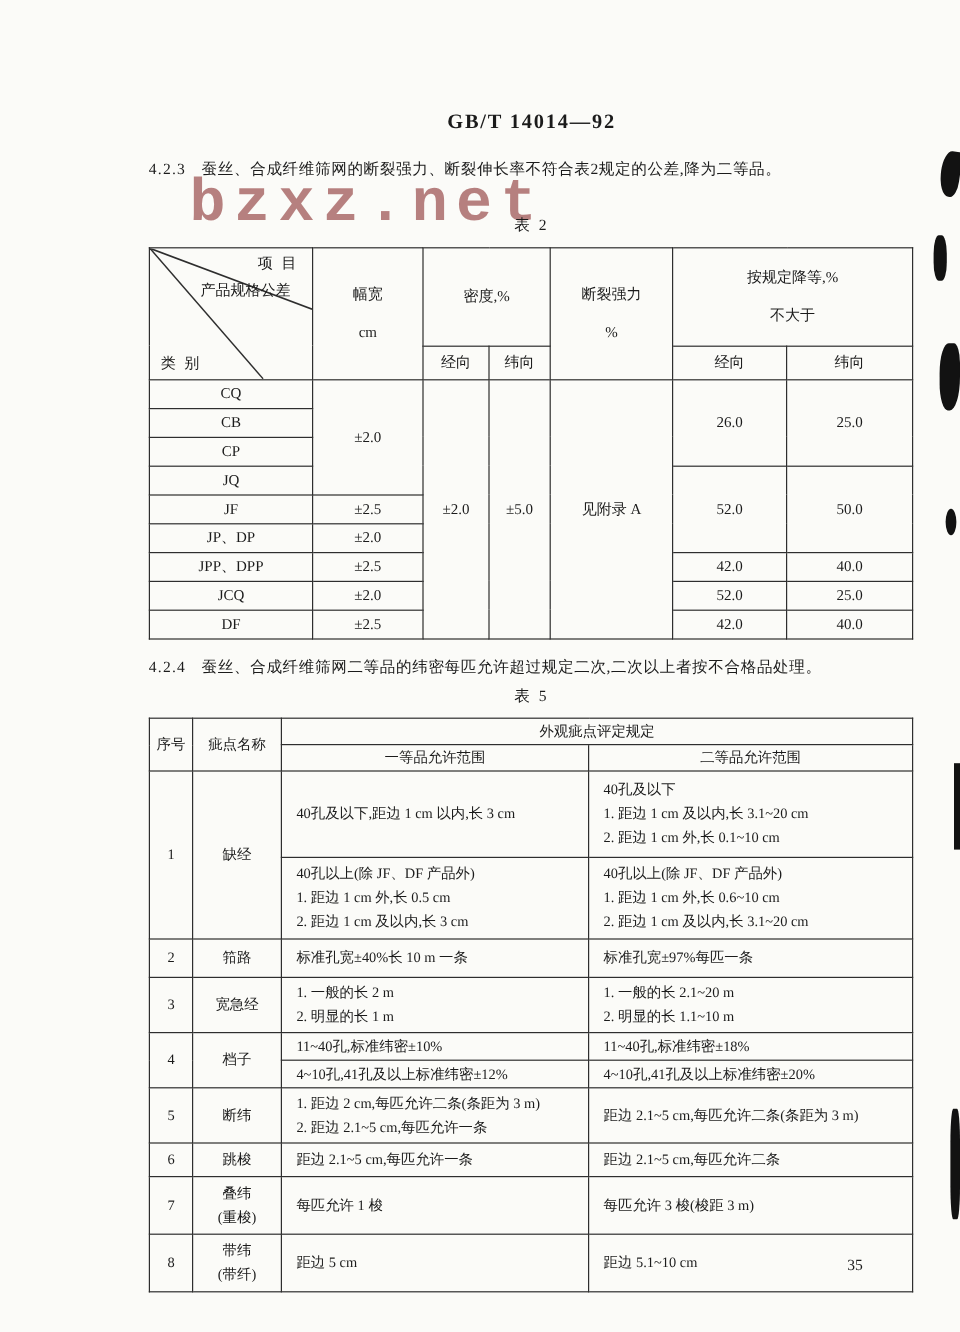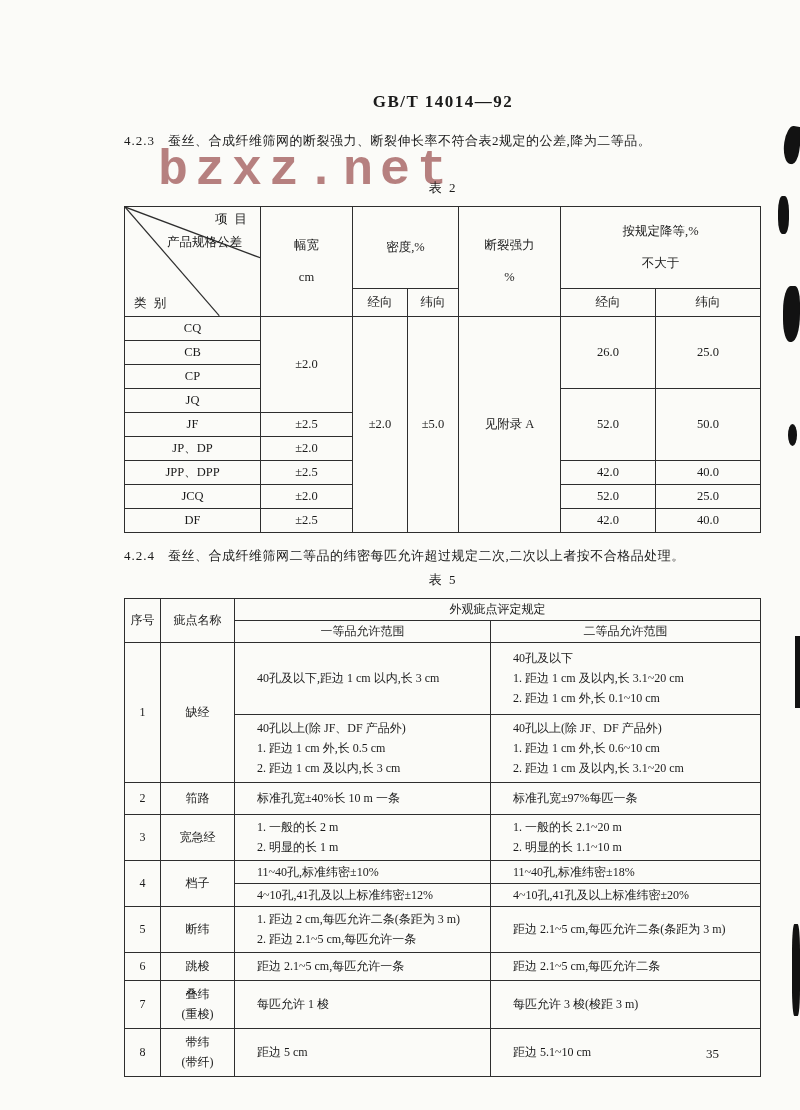--- a/index.html
+++ b/index.html
@@ -25,21 +25,21 @@
   .t2 tbody tr{height:24px}
   .t2 .two-line div{line-height:1.35}
   .diag{position:relative;padding:0}
   .diag svg{position:absolute;left:0;top:0;width:100%;height:100%}
   .dg-top{position:absolute;top:4px;right:11px;font-size:12.5px;letter-spacing:2px}
   .dg-mid{position:absolute;top:27px;left:42px;font-size:12.5px}
   .dg-bot{position:absolute;bottom:4px;left:9px;font-size:12.5px;letter-spacing:2px}
   .t3{font-size:12px}
   .t3 td{line-height:1.65}
   .t3 thead tr{height:22px}
-  .t3 .tl{text-align:left;padding-left:22px;padding-right:6px}
+  .t3 .tl{text-align:left;padding-left:12px;padding-right:6px}
   .page-number{position:absolute;left:706px;top:1046px;font-size:13px;z-index:1}
   .artifact{position:absolute;background:#121212;z-index:2}
   .a1{left:784px;top:126px;width:16px;height:38px;border-radius:50% 20% 40% 60%;transform:rotate(8deg)}
   .a2{left:778px;top:196px;width:11px;height:38px;border-radius:40%}
   .a3{left:783px;top:286px;width:17px;height:56px;border-radius:45% 30% 50% 40%}
   .a4{left:788px;top:424px;width:9px;height:22px;border-radius:50%}
   .a5{left:795px;top:636px;width:5px;height:72px}
   .a6{left:792px;top:924px;width:8px;height:92px;border-radius:30%}
 </style>
 </head>

